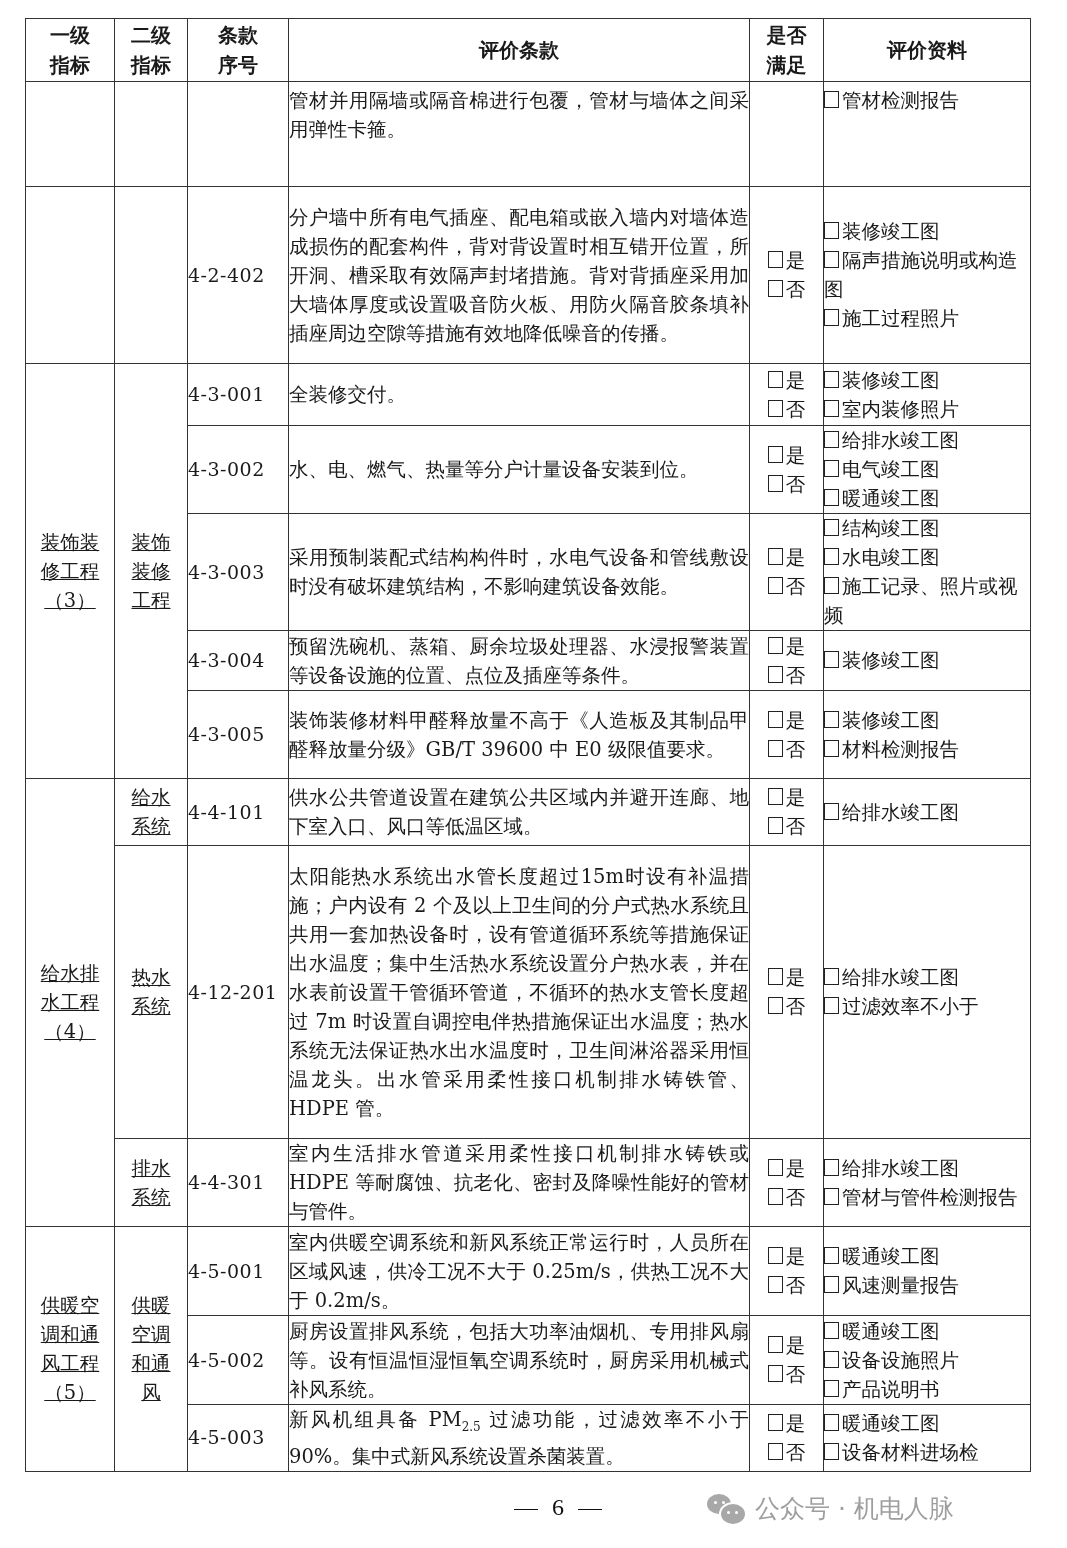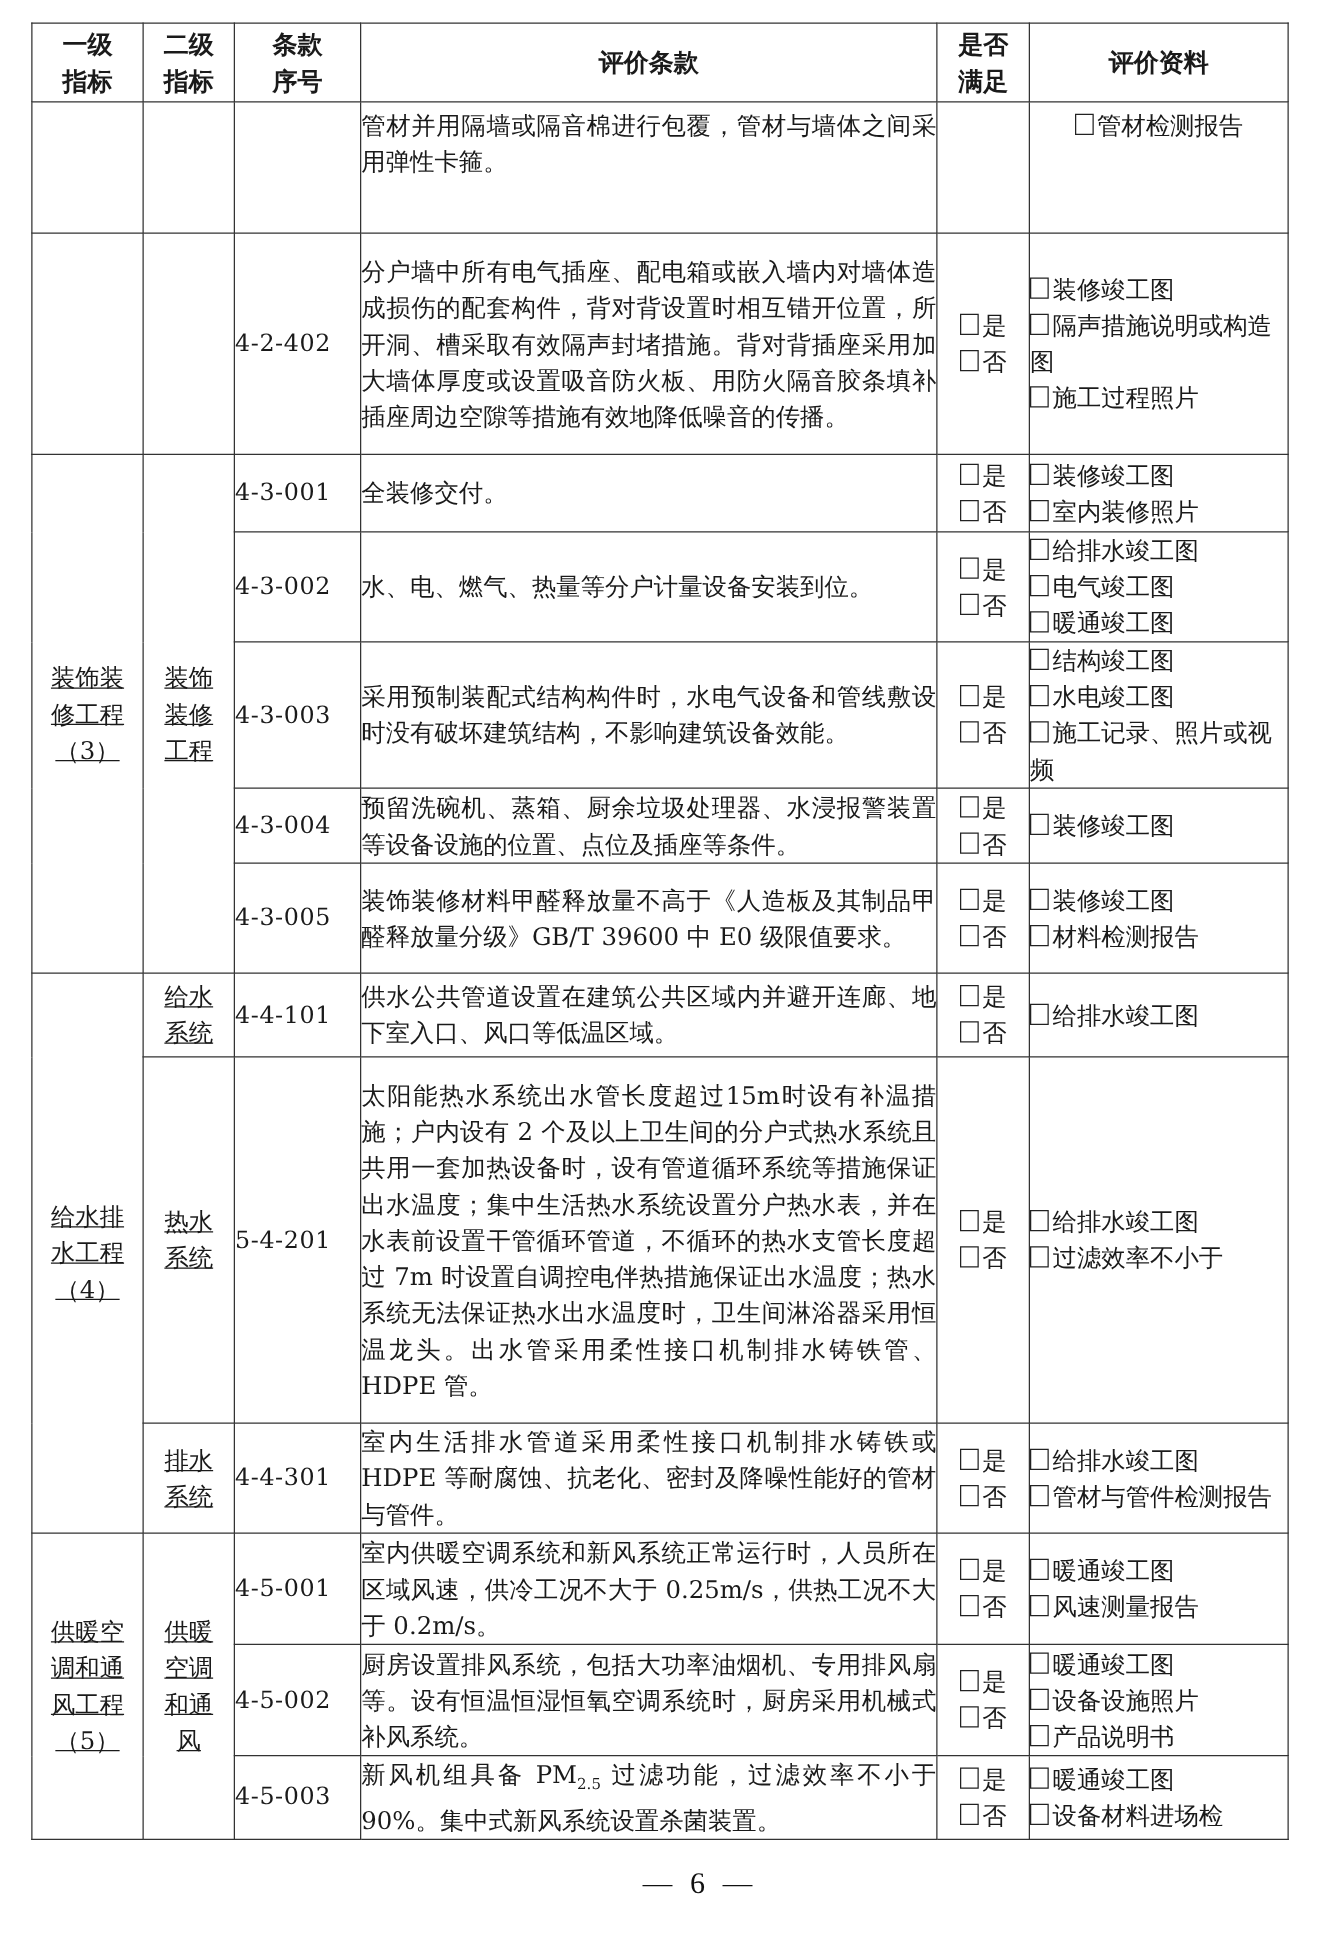--- a/index.html
+++ b/index.html
@@ -11,21 +11,21 @@
   table.spec th { font-family:"DejaVu Sans","Liberation Sans",sans-serif; font-weight:bold;
                   font-size:20px; line-height:30px; text-align:center; height:62px; }
   th.h-left { text-align:left; padding-left:12px; }
   td { font-size:19.5px; line-height:29px; }
   td.lvl { text-align:center; padding:0 4px;text-decoration:underline; }
   td.code { text-align:left; font-size:19px; letter-spacing:0.5px; }
   td.clause { padding:2px 10px 2px 12px; text-align:justify; }
   td.clause.top { vertical-align:top; padding-top:4px; }
   td.yn { text-align:center; }
   td.mat { padding:2px 6px 2px 12px; }
-  td.mat.top { vertical-align:top; padding-top:4px;text-align:center; }
+  td.mat.top { vertical-align:top; padding-top:4px; }
   .line { display:block; }
   .box { display:inline-block; width:13px; height:15px; border:1px solid #222;
          margin-right:3px; vertical-align:-1px; }
   .footer { position:absolute; top:1490px; left:0; width:1067px; height:40px; }
   .pagenum { position:absolute; left:500px; top:0; font-size:24px; line-height:34px;
              font-family:"Liberation Serif","DejaVu Serif",serif; color:#111; }
   .pagenum .dash { display:inline-block; width:24px; height:1.5px; background:#111;
                    vertical-align:middle; margin:0 14px; }
   .watermark { position:absolute; left:705px; top:0; height:36px; display:flex; align-items:center;
                color:#9e9e9e; font-family:"DejaVu Sans","Liberation Sans",sans-serif; font-size:25px; }
@@ -192,21 +192,21 @@
       <td class="mat">
         <span class="line"><span class="box"></span><span>给排水竣工图</span></span>
       </td>
     </tr>
 
     <tr style="height:293px">
       <td class="lvl">
         <span class="line">热水</span>
           <span class="line">系统</span>
       </td>
-      <td class="code">5-4-201</td>
+      <td class="code">4-12-201</td>
       <td class="clause">太阳能热水系统出水管长度超过15m时设有补温措施；户内设有 2 个及以上卫生间的分户式热水系统且共用一套加热设备时，设有管道循环系统等措施保证出水温度；集中生活热水系统设置分户热水表，并在水表前设置干管循环管道，不循环的热水支管长度超过 7m 时设置自调控电伴热措施保证出水温度；热水系统无法保证热水出水温度时，卫生间淋浴器采用恒温龙头。出水管采用柔性接口机制排水铸铁管、HDPE 管。</td>
       <td class="yn">
         <span class="line"><span class="box"></span><span>是</span></span>
         <span class="line"><span class="box"></span><span>否</span></span>
       </td>
       <td class="mat">
         <span class="line"><span class="box"></span><span>给排水竣工图</span></span>
         <span class="line"><span class="box"></span><span>过滤效率不小于</span></span>
       </td>
     </tr>
@@ -279,13 +279,24 @@
         <span class="line"><span class="box"></span><span>设备材料进场检</span></span>
       </td>
     </tr>
   </tbody>
 </table>
 
 <div class="footer">
   <div class="pagenum">
     <span class="dash"></span><span>6</span><span class="dash"></span>
   </div>
+  <div class="watermark">
+    <div class="wechat">
+      <div class="b1"></div>
+      <div class="b2"></div>
+      <div class="e" style="left:9px;top:10px"></div>
+      <div class="e" style="left:17px;top:10px"></div>
+      <div class="e" style="left:22px;top:20px"></div>
+      <div class="e" style="left:30px;top:20px"></div>
+    </div>
+    <span>公众号 · 机电人脉</span>
+  </div>
 </div>
 
 </body></html>

